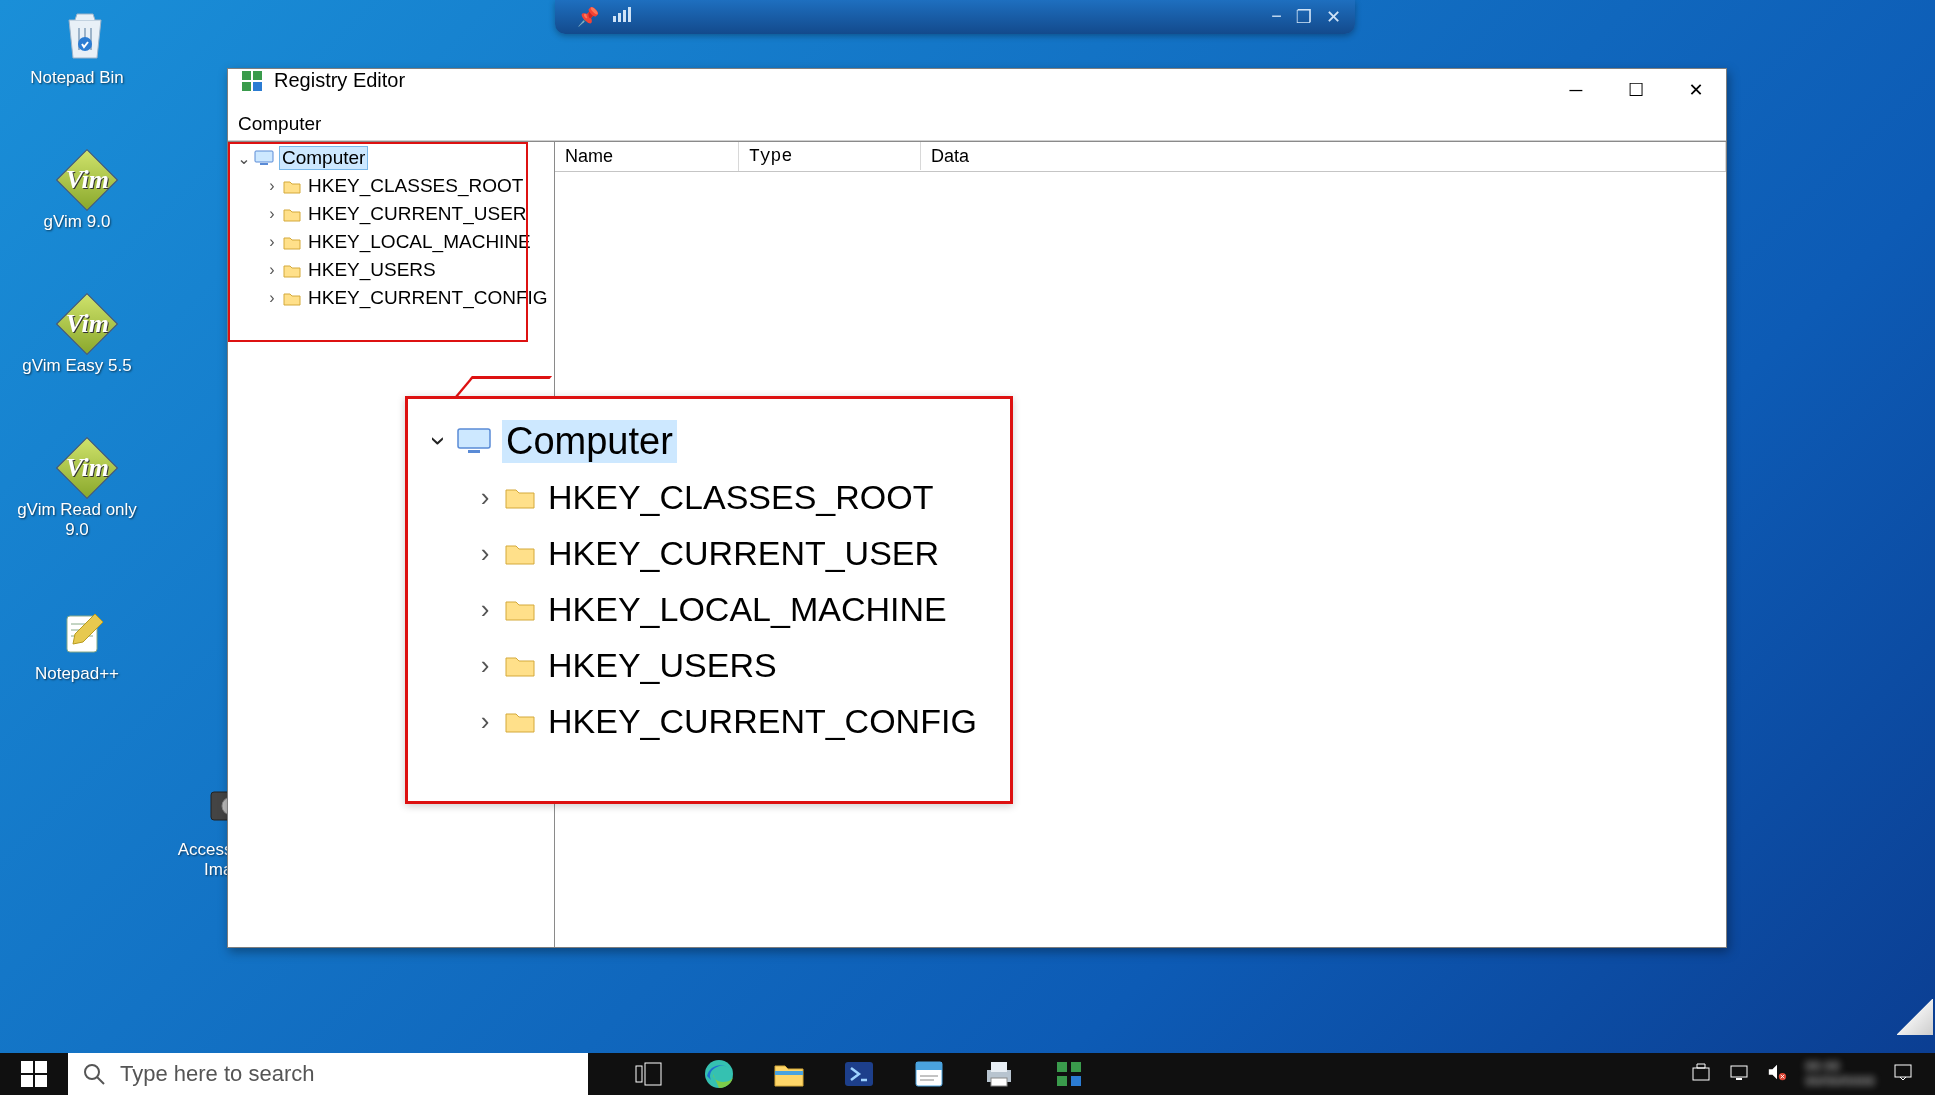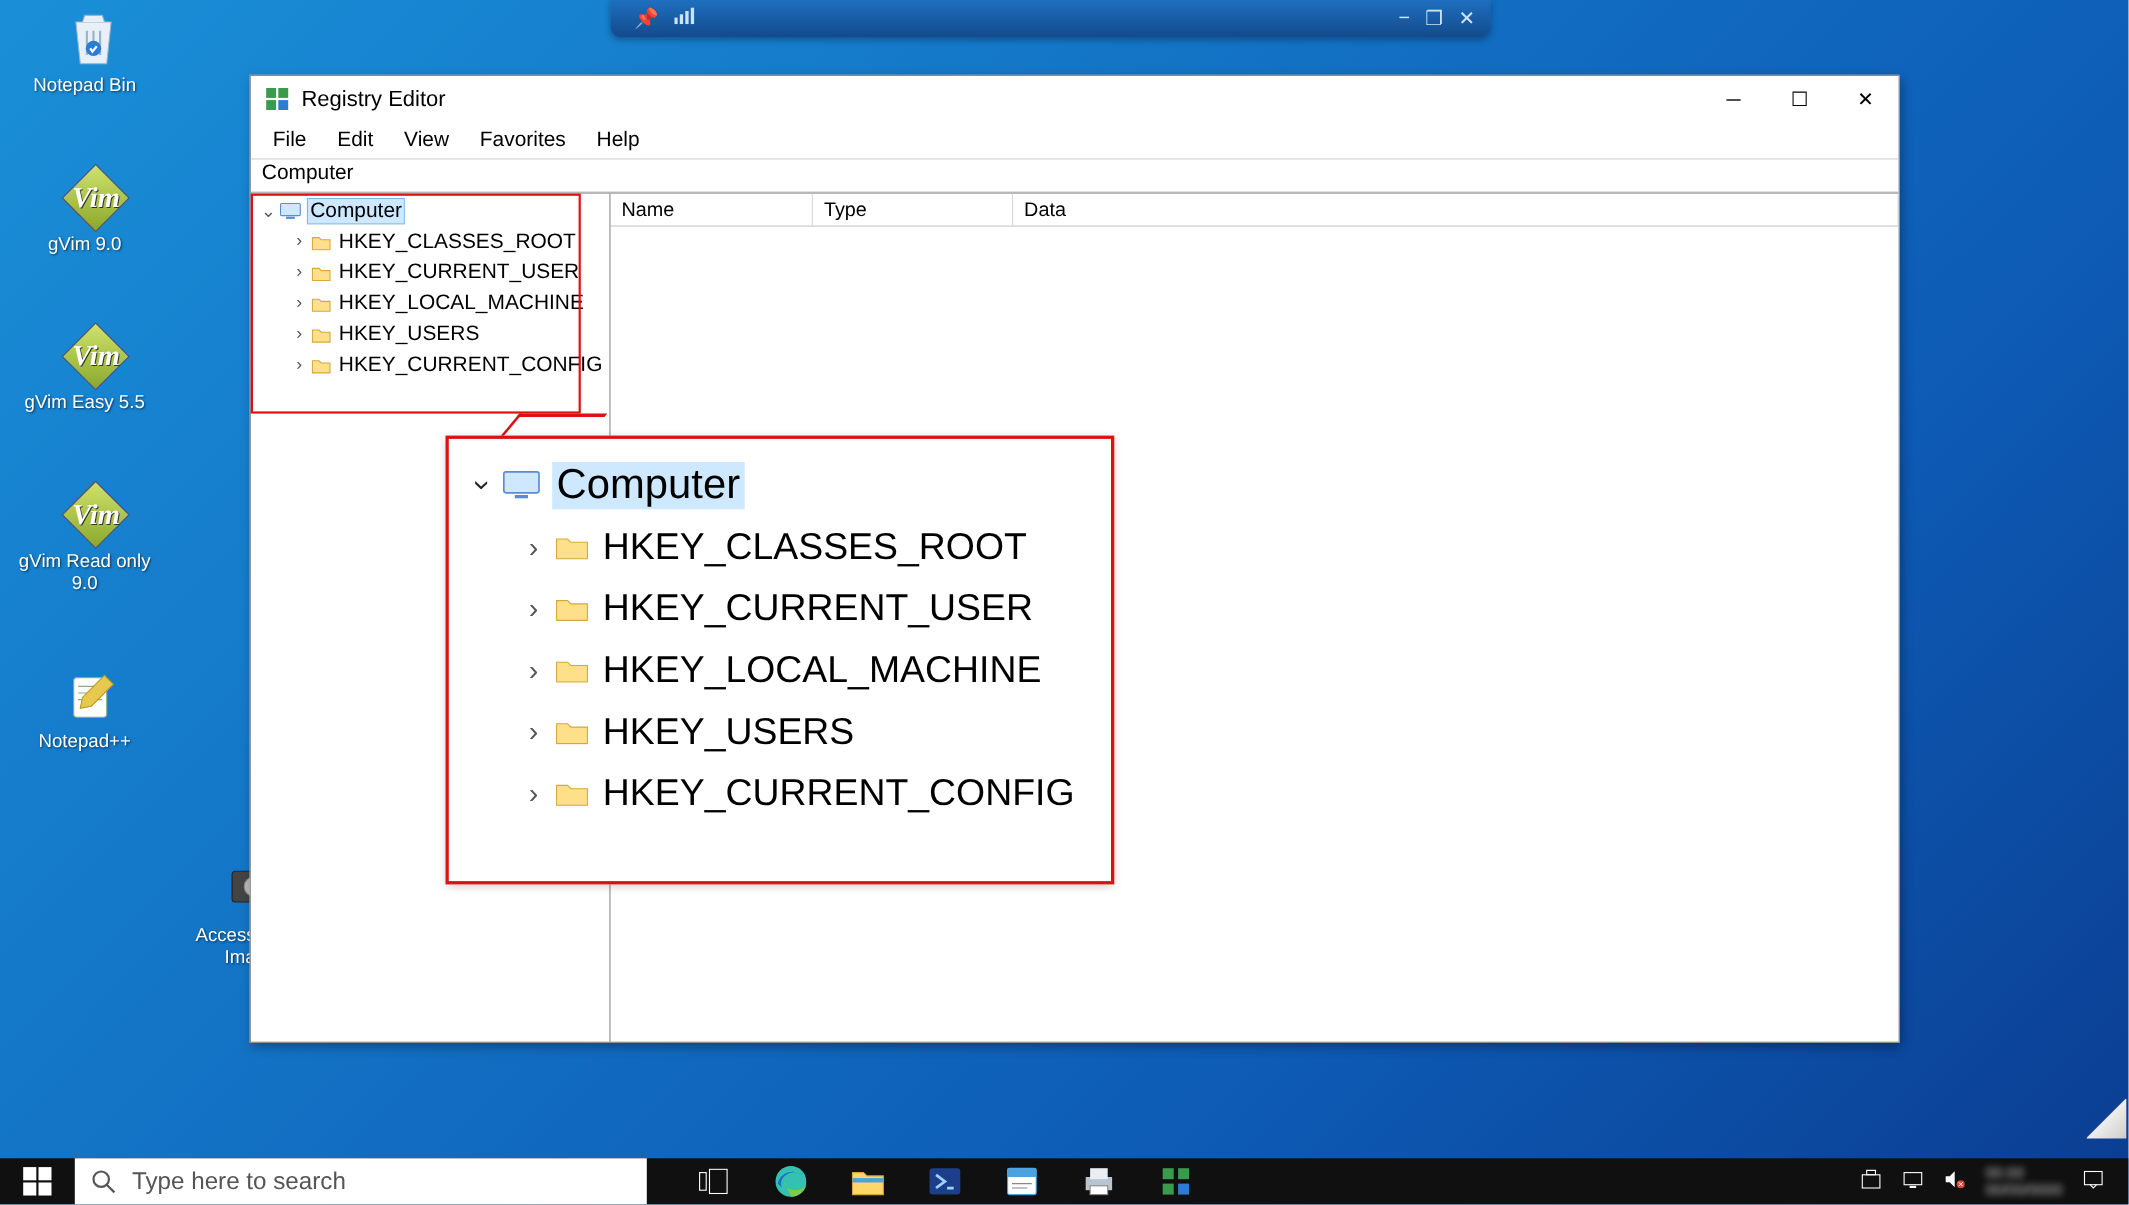--- a/index.html
+++ b/index.html
@@ -19,21 +19,21 @@
   .desktop-icons-col2 .desktop-icon { width: 110px; }
 
   
   .top-bar { position: absolute; top: 0; left: 555px; width: 800px; height: 34px; background: linear-gradient(#1e6fbf,#134a8c); border-radius: 0 0 10px 10px; display: flex; align-items: center; color:#cfe3f7; font-size:18px; box-shadow: 0 2px 6px rgba(0,0,0,.3);}
   .top-bar .left { padding-left: 22px; display:flex; gap:14px; }
   .top-bar .right { margin-left:auto; padding-right: 14px; display:flex; gap:14px; }
   .top-bar span { cursor: default; }
 
   
   .window { position: absolute; top: 68px; left: 227px; width: 1500px; height: 880px; background: #fff; border: 1px solid #7e7e7e; box-shadow: 2px 4px 10px rgba(0,0,0,.35); display: flex; flex-direction: column; }
-  .titlebar { height: 42px; display: flex; align-items: center; font-size: 20px; }
+  .titlebar { height: 42px; display: flex; align-items: flex-start; font-size: 20px; }
   .titlebar .app-icon { width: 24px; height: 24px; margin: 0 10px 0 12px; }
   .titlebar .title { flex: 0 0 auto; }
   .titlebar .spacer { flex: 1; }
   .titlebar .win-btn { width: 60px; height: 42px; display:flex; align-items:center; justify-content:center; font-size:18px; }
   .menubar { height: 34px; display: flex; align-items: center; padding: 0 8px; font-size: 19px; border-bottom: 1px solid #d0d0d0; gap: 4px;}
   .menubar .menu-item { padding: 4px 12px; }
   .addressbar { height: 30px; border-bottom: 1px solid #d0d0d0; padding: 2px 10px; font-size: 19px; }
   .content { flex: 1; display: flex; border-top: 1px solid #8a8a8a; }
   .tree-pane { width: 327px; border-right: 1px solid #8a8a8a; font-size: 19px; padding-top: 2px; position: relative; }
   .tree-root { padding-left: 6px; }
@@ -42,21 +42,21 @@
   .tree-row .chev.open { transform: rotate(0deg); }
   .tree-row .ico { width:20px; height:20px; margin-right:6px; display:inline-flex; align-items:center; justify-content:center;}
   .tree-row .ico.folder svg { width:18px; height:15px; }
   .tree-row .ico.computer svg { width:20px; height:16px; }
   .tree-row.selected .label { background:#cde8ff; outline:1px solid #7ab7e8; padding:0 2px;}
   .tree-children { padding-left: 28px; }
   .highlight-box-small { position:absolute; top:0px; left:0px; width:300px; height:200px; border:2.5px solid #d11; pointer-events:none;}
   .list-pane { flex:1; }
   .list-header { height: 30px; display:flex; border-bottom:1px solid #c5c5c5; font-size:18px; align-items:flex-start;}
   .list-header .col { padding: 4px 10px; border-right:1px solid #d8d8d8; }
-  .col-name { width: 184px; } .col-type { width: 182px; } .col-data { flex:1; }
+  .col-name { width: 184px; } .col-type { width: 182px; font-family: Liberation Mono, monospace; } .col-data { flex:1; }
 
   
   .callout { position:absolute; top:396px; left:405px; width:608px; height:408px; background:#fff; border:3px solid #d11; z-index:5; padding: 14px 18px 14px 14px; box-shadow: 0 2px 8px rgba(0,0,0,.2);}
   .callout-line { position:absolute; top:376px; left:462px; width:80px; height:24px; border-left:3px solid #d11; border-top:3px solid #d11; transform: skewX(-40deg); z-index:4; pointer-events:none;}
   .callout .z-row { display:flex; align-items:center; height:56px; font-size:34px; }
   .callout .z-row.root { font-size:38px; }
   .callout .z-row .chev { width:34px; text-align:center; color:#555; font-size:26px;}
   .callout .z-row.root .chev { transform: rotate(90deg); color:#222; font-size:28px;}
   .callout .z-row .ico { width:36px; height:30px; margin-right:10px; display:inline-flex; align-items:center; justify-content:center;}
   .callout .z-row .ico.folder svg { width:30px; height:24px; }
@@ -166,27 +166,20 @@
         <rect x="2" y="2" width="9" height="9" fill="#3a9b4c"></rect>
         <rect x="13" y="2" width="9" height="9" fill="#3a9b4c"></rect>
         <rect x="2" y="13" width="9" height="9" fill="#3a9b4c"></rect>
         <rect x="13" y="13" width="9" height="9" fill="#2b7cd3"></rect>
       </svg>
     <div class="title">Registry Editor</div>
     <div class="spacer"></div>
     <div class="win-btn">─</div>
     <div class="win-btn">☐</div>
     <div class="win-btn">✕</div>
-  </div>
-  <div class="menubar">
-    <div class="menu-item">File</div>
-    <div class="menu-item">Edit</div>
-    <div class="menu-item">View</div>
-    <div class="menu-item">Favorites</div>
-    <div class="menu-item">Help</div>
   </div>
   <div class="addressbar">
     <span>Computer</span>
   </div>
   <div class="content">
     <div class="tree-pane">
       <div class="highlight-box-small"></div>
       <div class="tree-root">
         <div class="tree-row selected">
           <span class="chev open">⌄</span>

